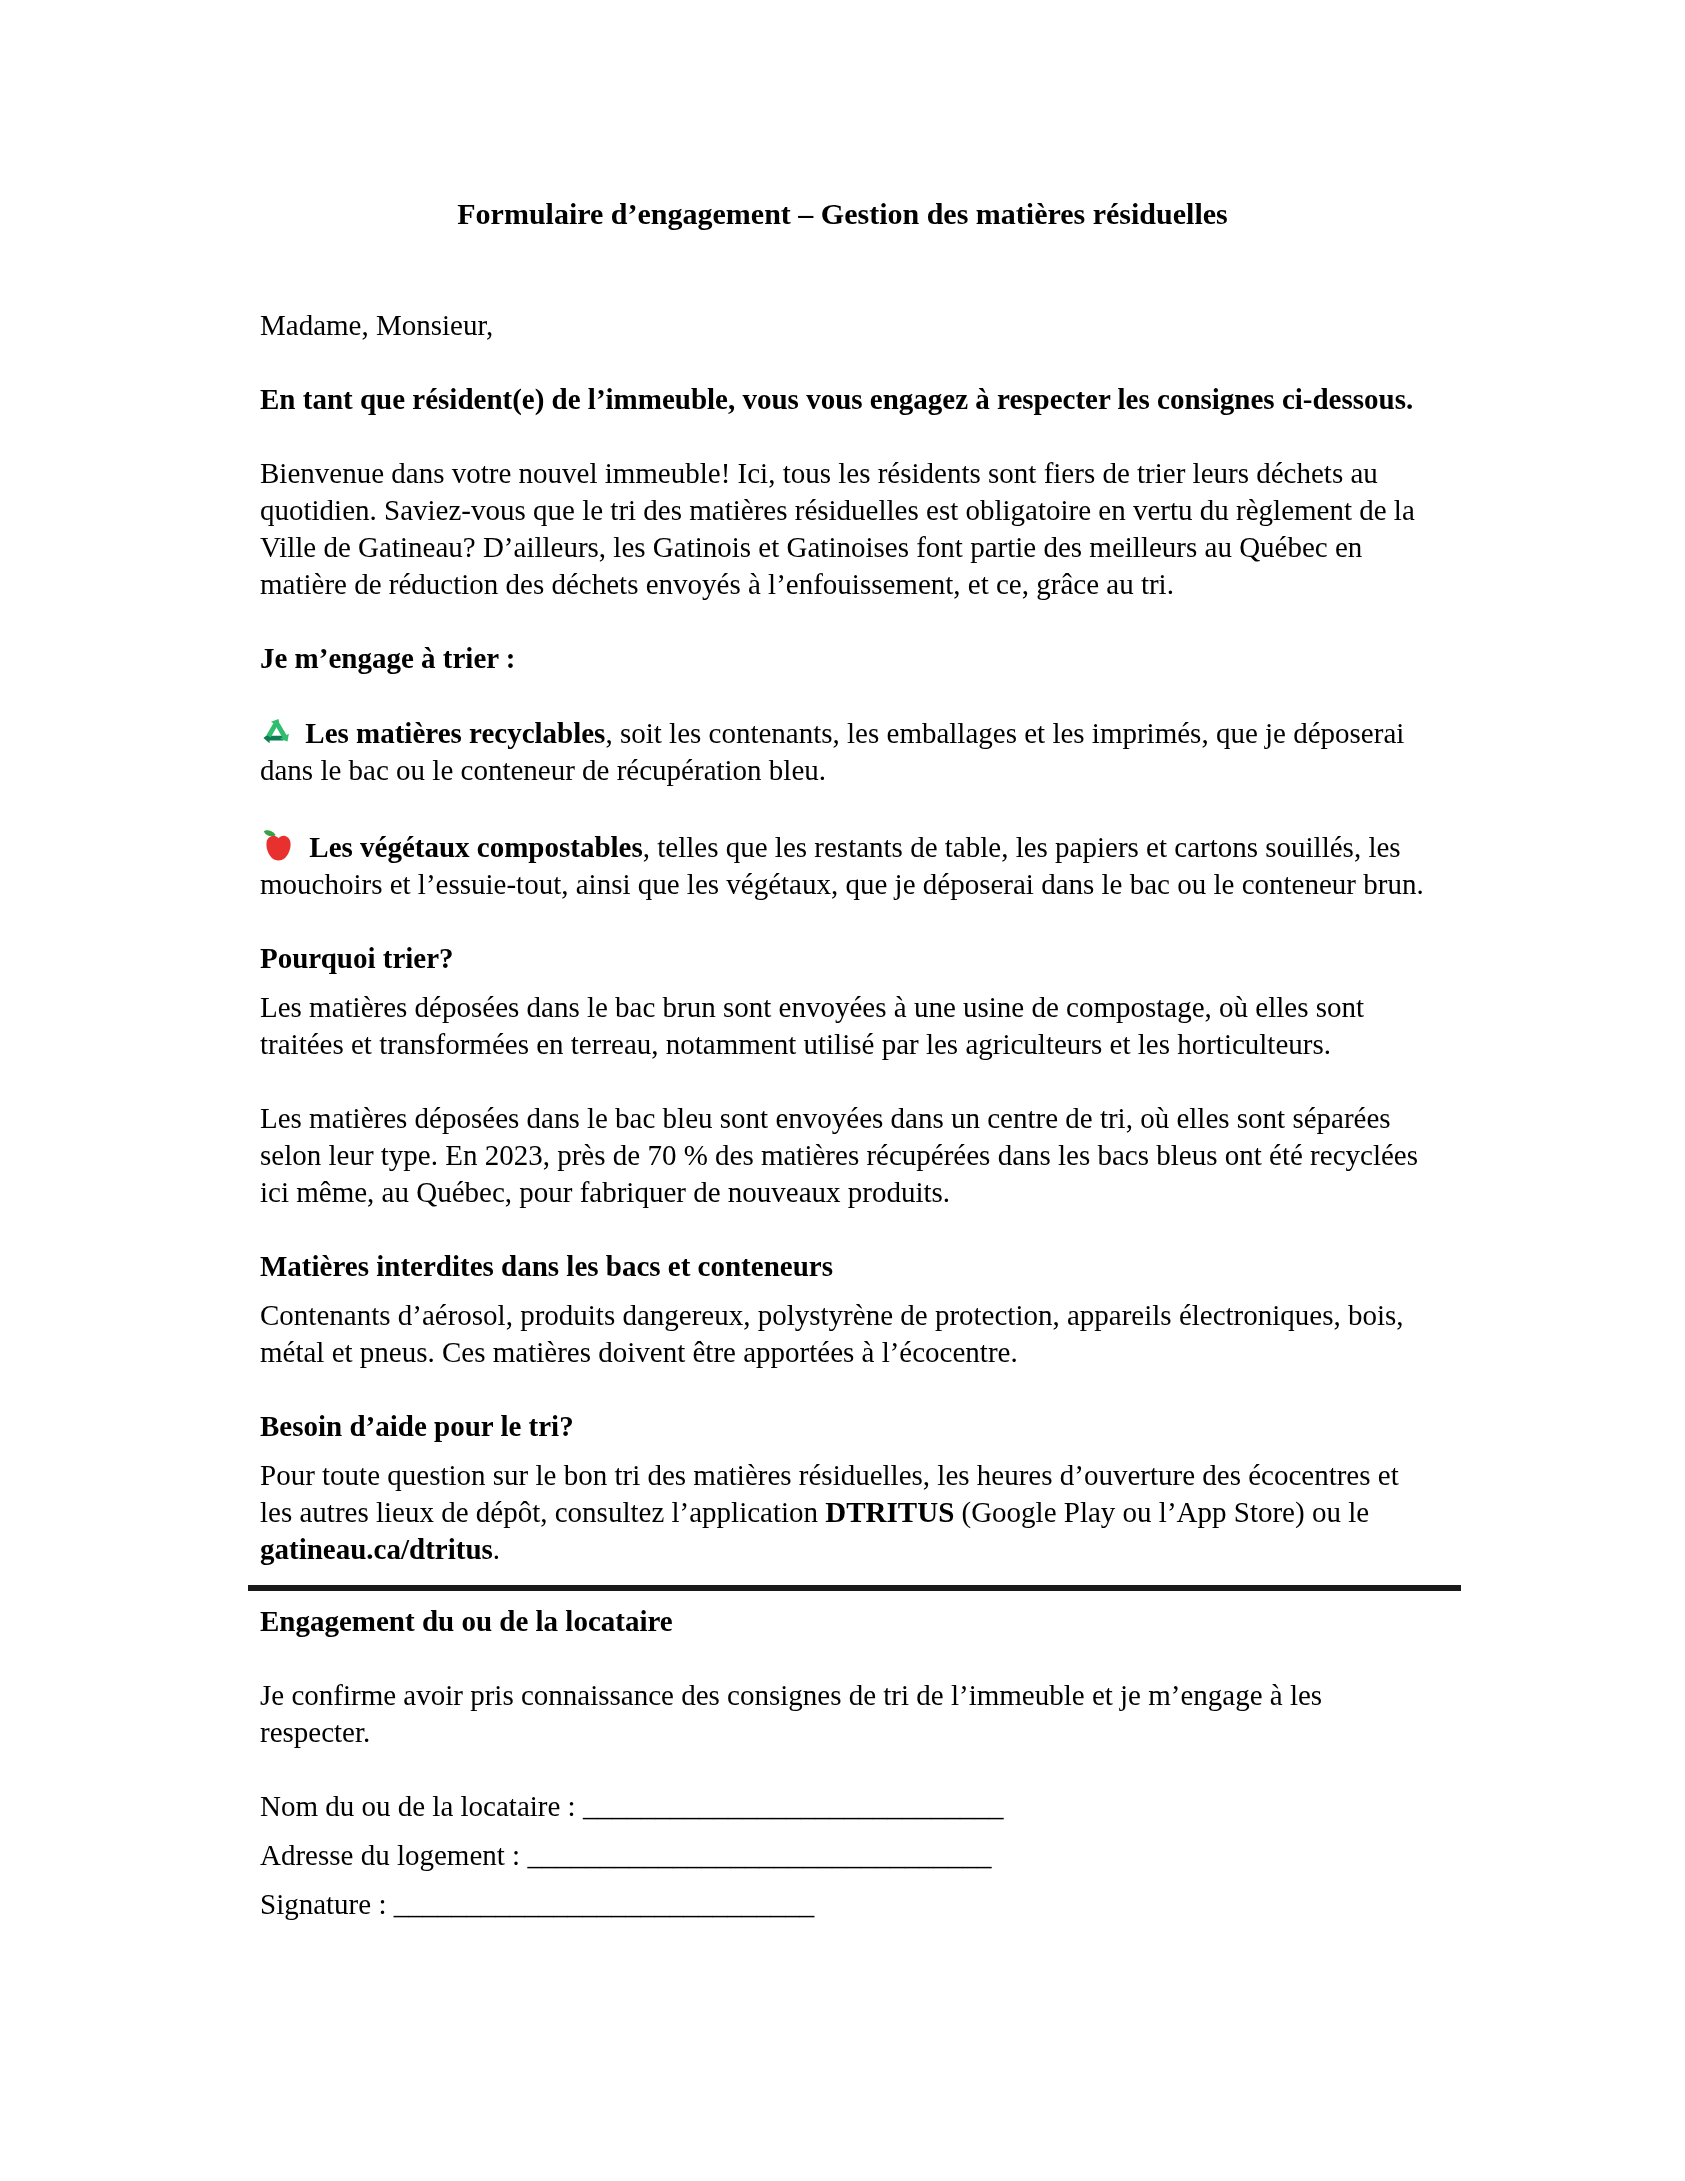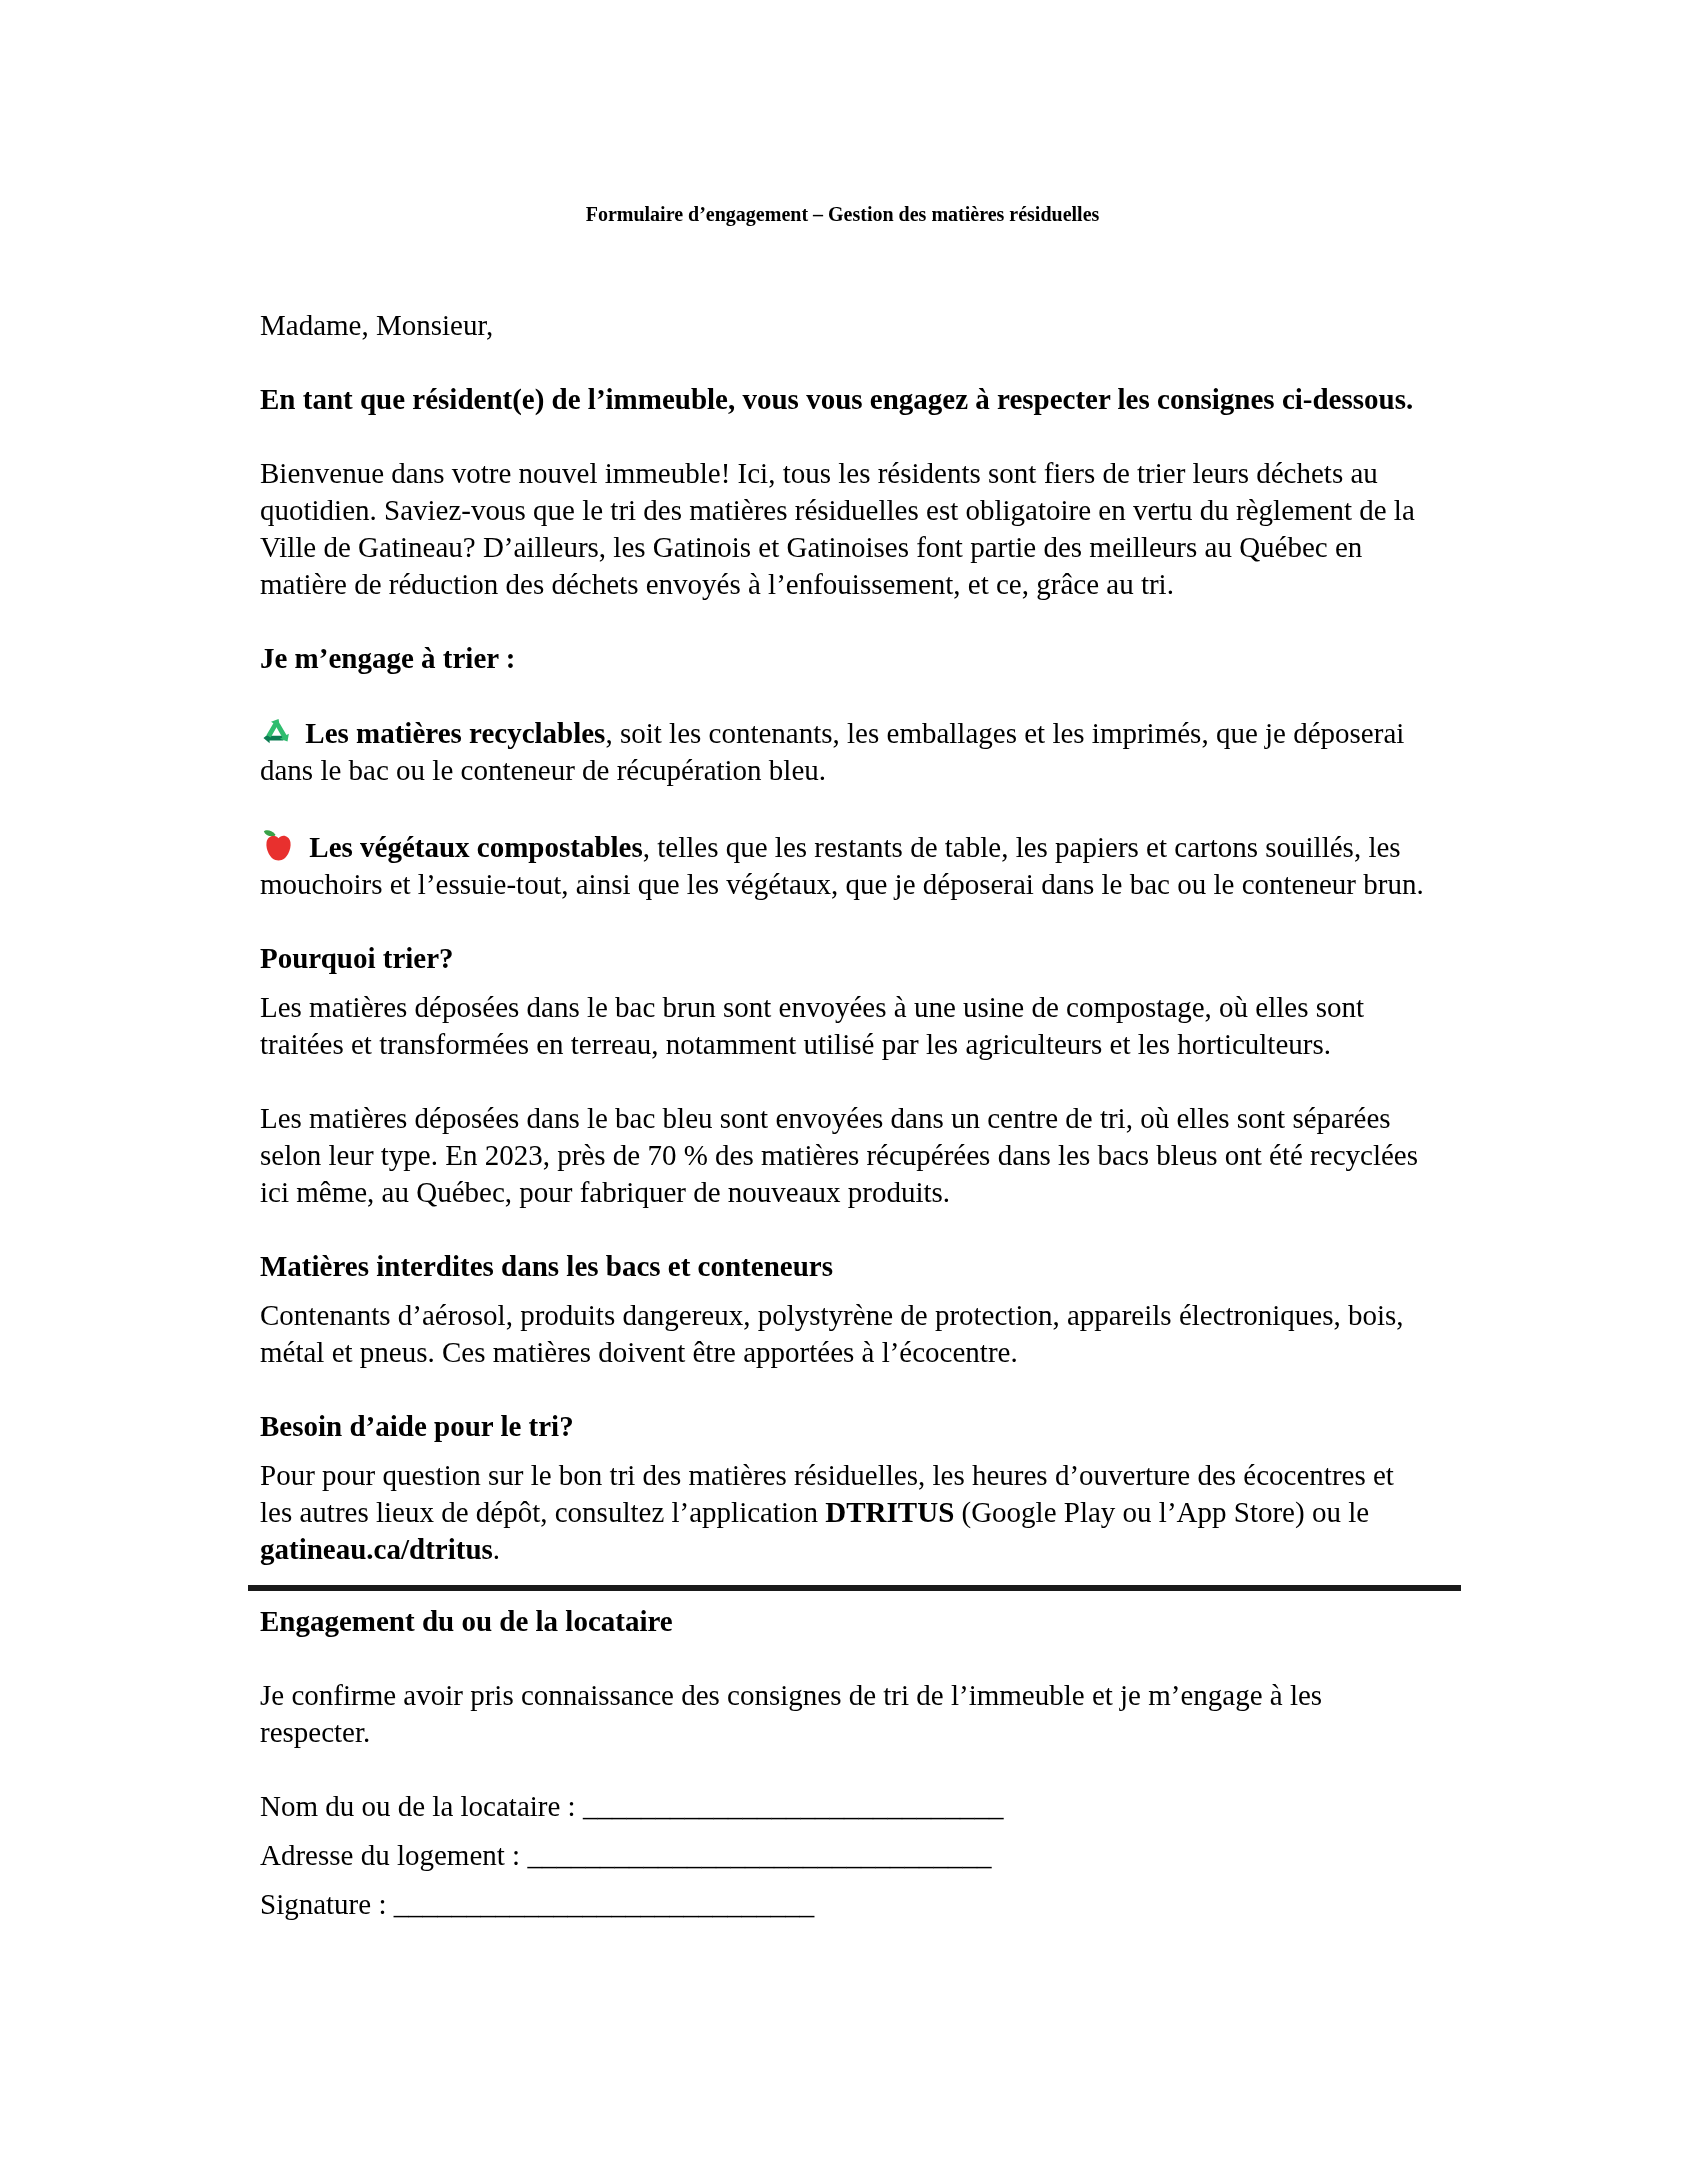--- a/index.html
+++ b/index.html
@@ -8,21 +8,21 @@
     font-family:"Liberation Serif","DejaVu Serif",serif;
     color:#000;
     overflow:hidden;
   }
   .page{
     box-sizing:border-box;
     width:1685px;height:2181px;
     padding:195px 248px 0 248px;
   }
   .doc-title{
-    font-size:20px;line-height:38px;font-weight:bold;
+    font-size:30px;line-height:38px;font-weight:bold;
     text-align:center;margin:0 0 74px 0;
   }
   p{font-size:29px;line-height:37px;margin:12px;}
   .gap{margin-bottom:37px;}
   .bold{font-weight:bold;}
   .bullet-icon{
     display:inline-block;
     vertical-align:-6.1px;
     margin-right:12.3px;
   }
@@ -70,21 +70,21 @@
   </p>
 
   <p class="bold">Pourquoi trier?</p>
   <p class="gap">Les matières déposées dans le bac brun sont envoyées à une usine de compostage, où elles sont traitées et transformées en terreau, notamment utilisé par les agriculteurs et les horticulteurs.</p>
   <p class="gap">Les matières déposées dans le bac bleu sont envoyées dans un centre de tri, où elles sont séparées selon leur type. En 2023, près de 70 % des matières récupérées dans les bacs bleus ont été recyclées ici même, au Québec, pour fabriquer de nouveaux produits.</p>
 
   <p class="bold">Matières interdites dans les bacs et conteneurs</p>
   <p class="gap">Contenants d’aérosol, produits dangereux, polystyrène de protection, appareils électroniques, bois, métal et pneus. Ces matières doivent être apportées à l’écocentre.</p>
 
   <p class="bold">Besoin d’aide pour le tri?</p>
-  <p><span>Pour pour question sur le bon tri des matières résiduelles, les heures d’ouverture des écocentres et les autres lieux de dépôt, consultez l’application </span><b>DTRITUS</b><span> (Google Play ou l’App Store) ou le </span><b>gatineau.ca/dtritus</b><span>.</span></p>
+  <p><span>Pour toute question sur le bon tri des matières résiduelles, les heures d’ouverture des écocentres et les autres lieux de dépôt, consultez l’application </span><b>DTRITUS</b><span> (Google Play ou l’App Store) ou le </span><b>gatineau.ca/dtritus</b><span>.</span></p>
 
   <div class="divider"></div>
 
   <p class="gap bold">Engagement du ou de la locataire</p>
 
   <p class="gap">Je confirme avoir pris connaissance des consignes de tri de l’immeuble et je m’engage à les respecter.</p>
 
   <p class="field-row"><span>Nom du ou de la locataire :</span> <span class="blank-line">_____________________________</span></p>
   <p class="field-row"><span>Adresse du logement :</span> <span class="blank-line">________________________________</span></p>
   <p class="field-row"><span>Signature :</span> <span class="blank-line">_____________________________</span></p>

